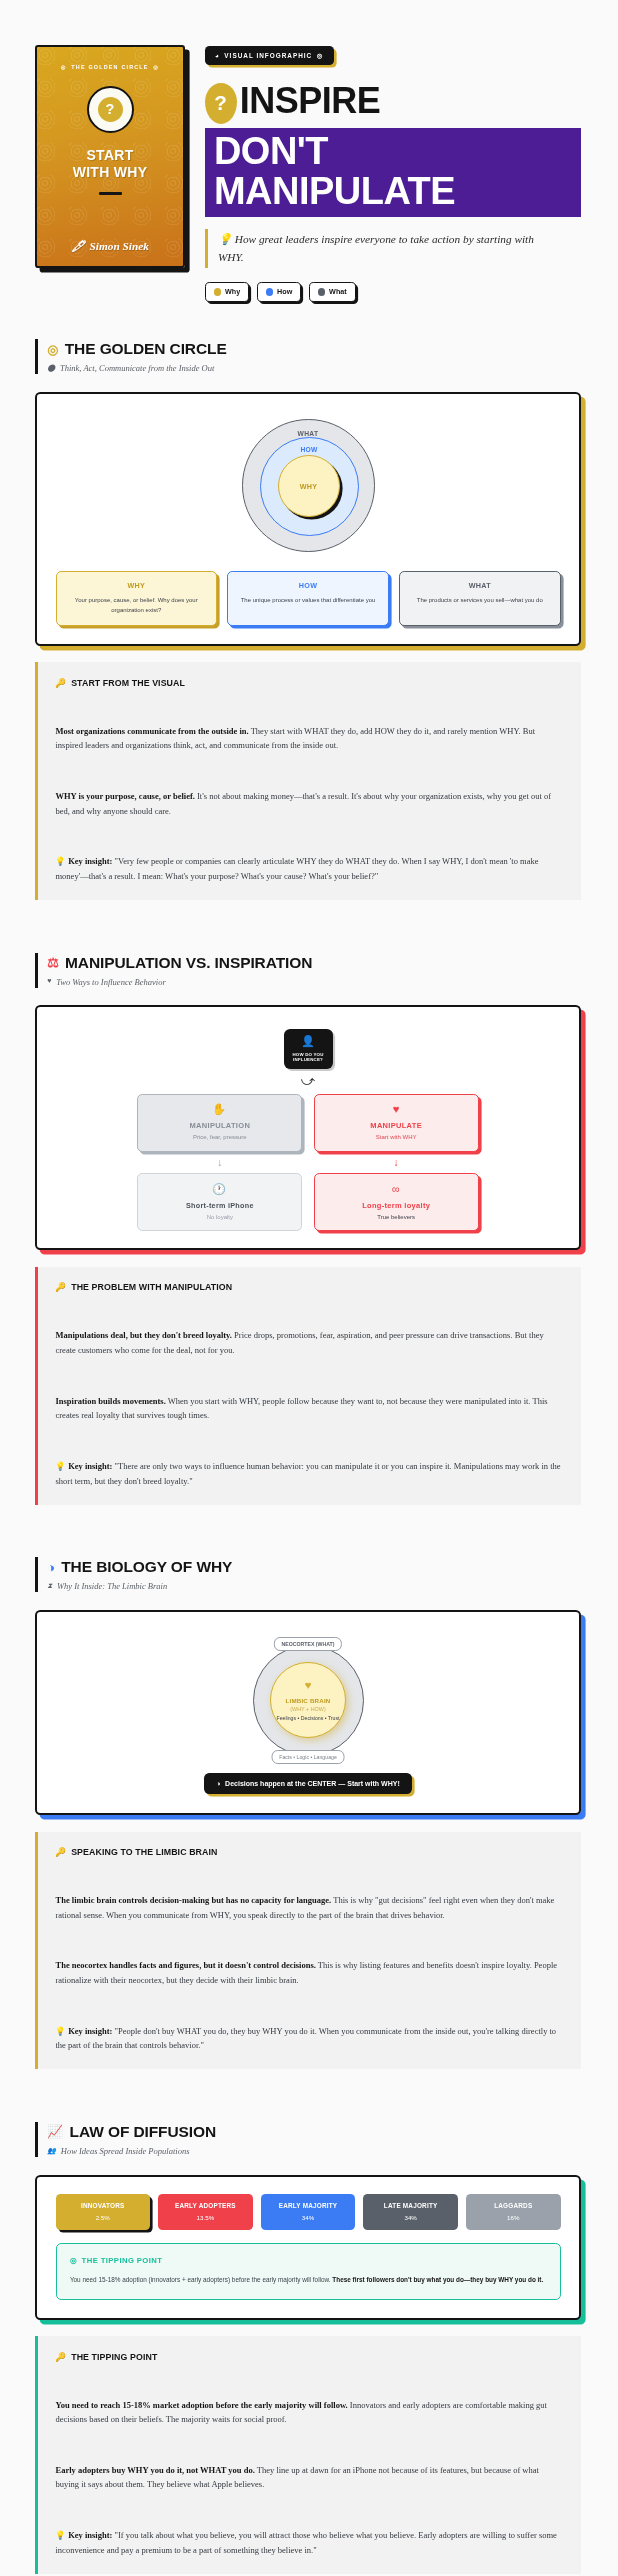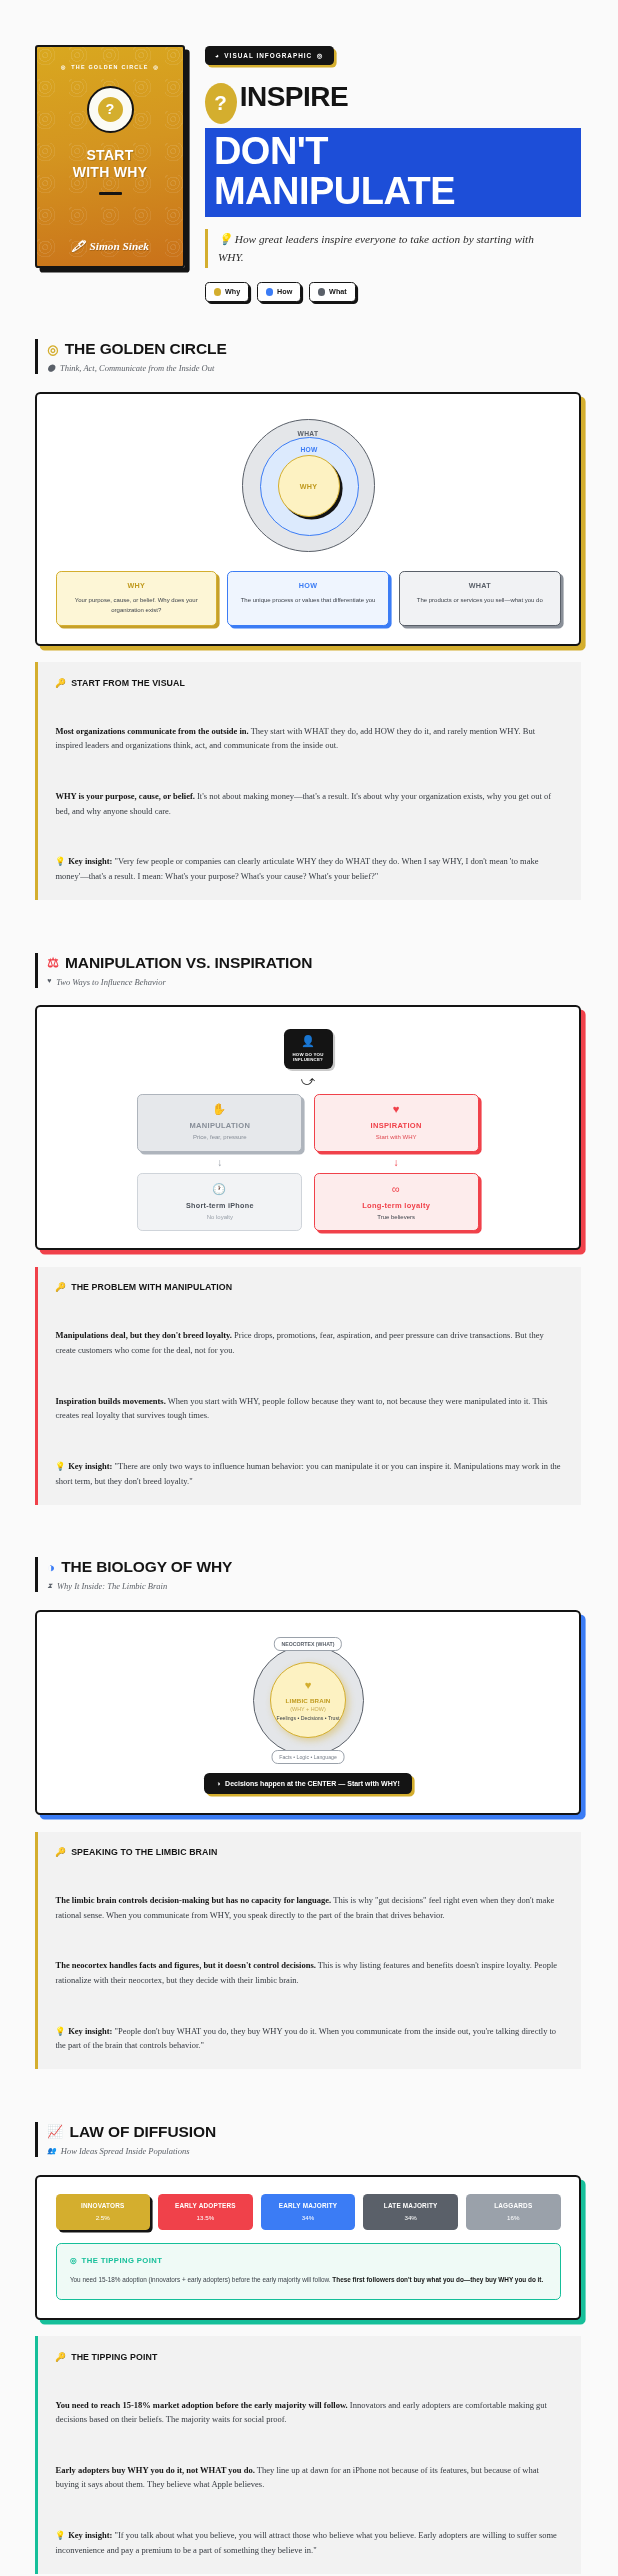--- a/index.html
+++ b/index.html
@@ -107,27 +107,27 @@
   .q-bubble {
     width: 32px; height: 41px;
     background: #d4ae2e;
     border-radius: 50% 50% 50% 50% / 46% 46% 54% 54%;
     color: #fff; font-size: 20.6px; font-weight: 800;
     display: flex; align-items: center; justify-content: center;
     flex: 0 0 32px;
     margin-top: 2.1px;
   }
   .hero-word1 {
-    font-size: 28px; font-weight: 800; line-height: .92;
+    font-size: 36px; font-weight: 800; line-height: .92;
     letter-spacing: -0.5px; color: #141414;
     padding-top: 3.1px;
   }
   .hero-word2 {
     margin-top: 4.1px;
-    background: #1d4ed8; color: #fff;
+    background: #4c1d95; color: #fff;
     font-size: 38px; font-weight: 800; line-height: 1.06;
     letter-spacing: -0.5px;
     padding: 3.1px 9.3px 5.2px 9.3px;
     display: block;
   }
   .hero-sub {
     margin-top: 12.4px;
     border-left: 3.1px solid #d4ae2e;
     padding: 2.1px 0 2.1px 10.3px;
     font-family: "Liberation Serif", serif;
@@ -492,21 +492,21 @@
           <div class="inf-card outgray">
             <div class="ic">🕐</div>
             <div class="t">Short-term iPhone</div>
             <div class="s">No loyalty</div>
           </div>
         </div>
 
         <div class="inf-col">
           <div class="inf-card rose">
             <div class="ic">♥</div>
-            <div class="t">INSPIRATION</div>
+            <div class="t">MANIPULATE</div>
             <div class="s">Start with WHY</div>
           </div>
           <div class="inf-arrow rose">↓</div>
           <div class="inf-card rose">
             <div class="ic">∞</div>
             <div class="t">Long-term loyalty</div>
             <div class="s" style="color:#3d424a">True believers</div>
           </div>
         </div>
       </div>

